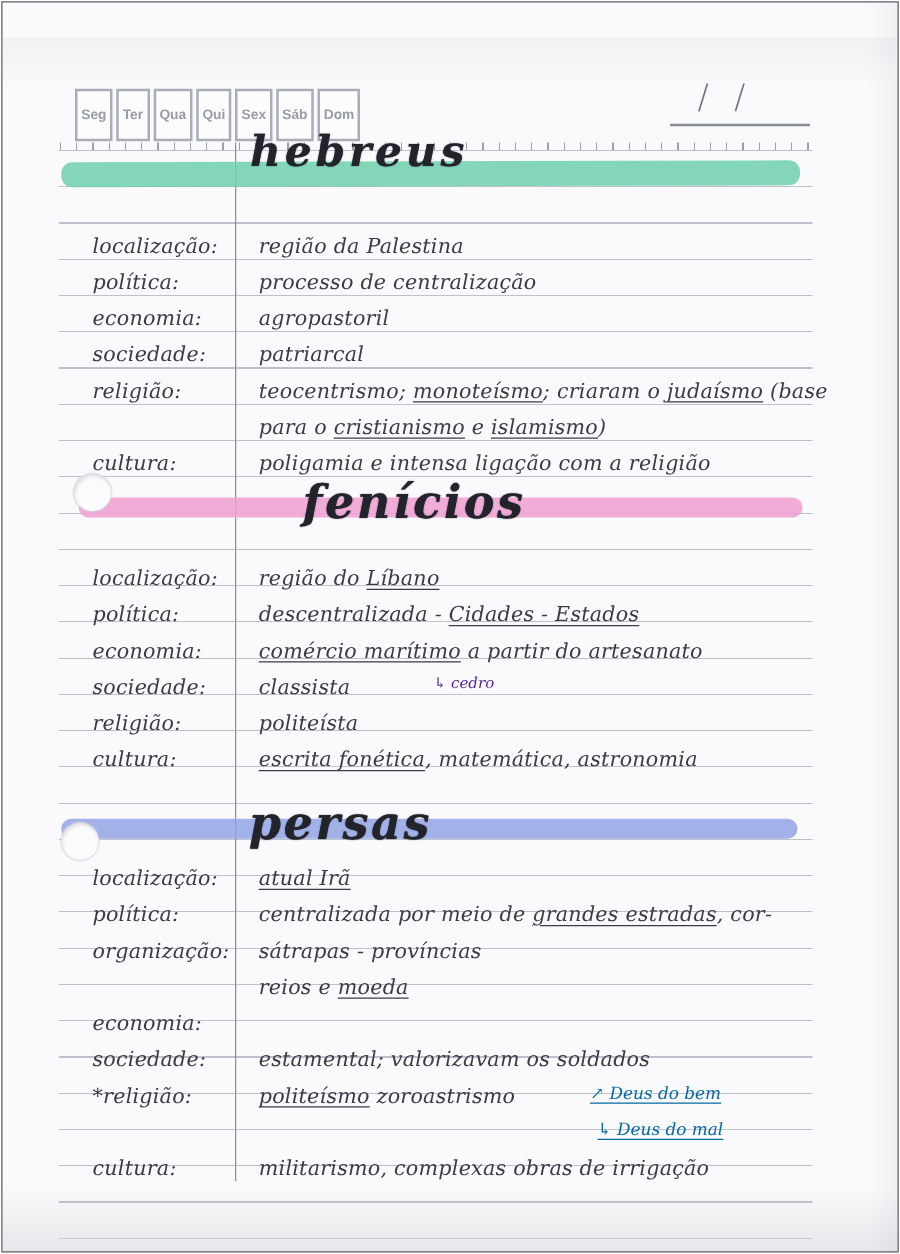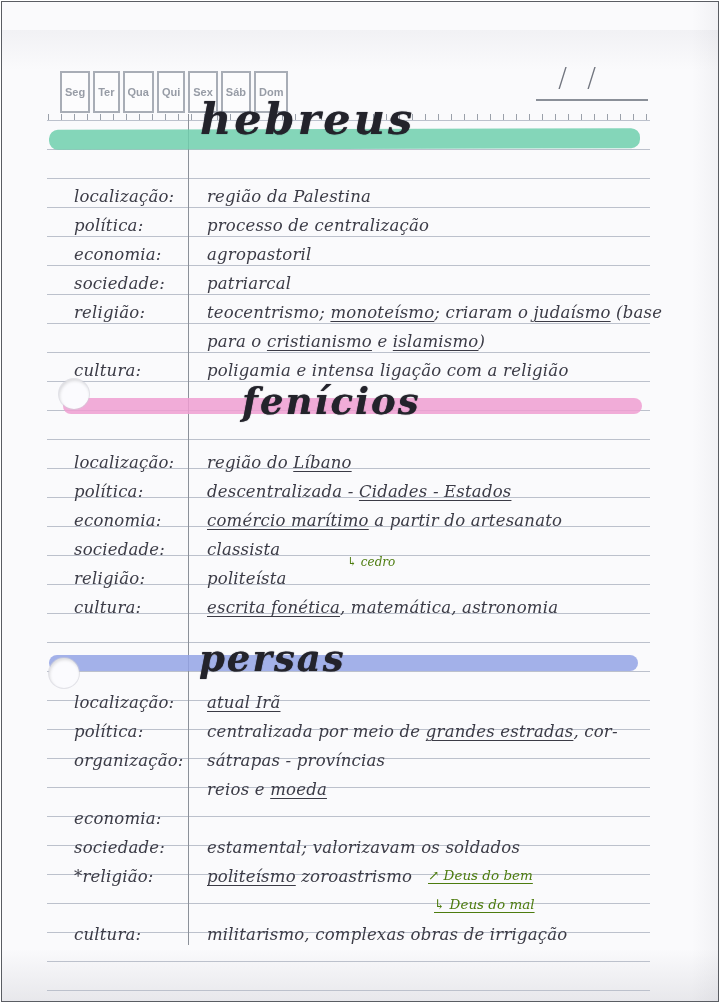--- a/index.html
+++ b/index.html
@@ -35,40 +35,40 @@
 
   
   .stripe{position:absolute;border-radius:9px;opacity:.85;}
   #stripe-0{left:47px;top:127px;width:591px;height:20px;transform:rotate(-.15deg);}
   #stripe-1{left:61px;top:396px;width:579px;height:16px;}
   #stripe-2{left:47px;top:653px;width:589px;height:16px;}
 
   
   .title{position:absolute;font-family:"DejaVu Serif",serif;font-style:italic;
     font-weight:bold;color:#23232b;text-shadow:0 0 1px rgba(20,20,30,.75);white-space:nowrap;}
-  #title-0{left:198px;top:92px;font-size:43px;letter-spacing:3px;}
+  #title-0{left:198px;top:100px;font-size:34px;letter-spacing:3px;}
   #title-1{left:204px;top:377px;font-size:37px;letter-spacing:2px;margin-left:36px;}
   #title-2{left:197px;top:634px;font-size:37px;letter-spacing:2px;}
 
   
   .rows{position:absolute;left:45px;width:605px;}
   #rows-0{top:178px;}
   #rows-1{top:444px;}
   #rows-2{top:684px;}
   .nrow{position:relative;height:29px;}
   .lbl{position:absolute;left:27px;bottom:3px;white-space:nowrap;}
   .val{position:absolute;left:160px;bottom:3px;white-space:nowrap;}
   .lbl,.val{font:italic 16.5px "DejaVu Serif",serif;color:#3b3b46;letter-spacing:.2px;margin-top:38px;}
   .u{text-decoration:underline;text-underline-offset:3px;text-decoration-thickness:1px;}
 
   
   .annot{position:absolute;white-space:nowrap;}
-  .pencil{font:italic 12px "DejaVu Serif",serif;color:#4d7c0f;margin-top:16px;}
-  .ink{font:italic 13.5px "DejaVu Serif",serif;color:#4d7c0f;text-decoration:underline;
-    text-underline-offset:3px;}
+  .pencil{font:italic 12px "DejaVu Serif",serif;color:#4c1d95;}
+  .ink{font:italic 13.5px "DejaVu Serif",serif;color:#0369a1;text-decoration:underline;
+    text-underline-offset:3px;margin-left:44px;}
   #annot-cedro{left:345px;top:537px;}
   #annot-good{left:426px;top:865px;}
   #annot-evil{left:432px;top:894px;}
 
   
   .hole{position:absolute;width:30px;height:30px;border-radius:50%;background:#fbfbfe;
     box-shadow:inset 1px 2px 3px rgba(0,0,0,.12),0 0 0 1px rgba(205,205,215,.55);}
   #hole-0{left:57px;top:377px;}
   #hole-1{left:47px;top:656px;}
 </style>

